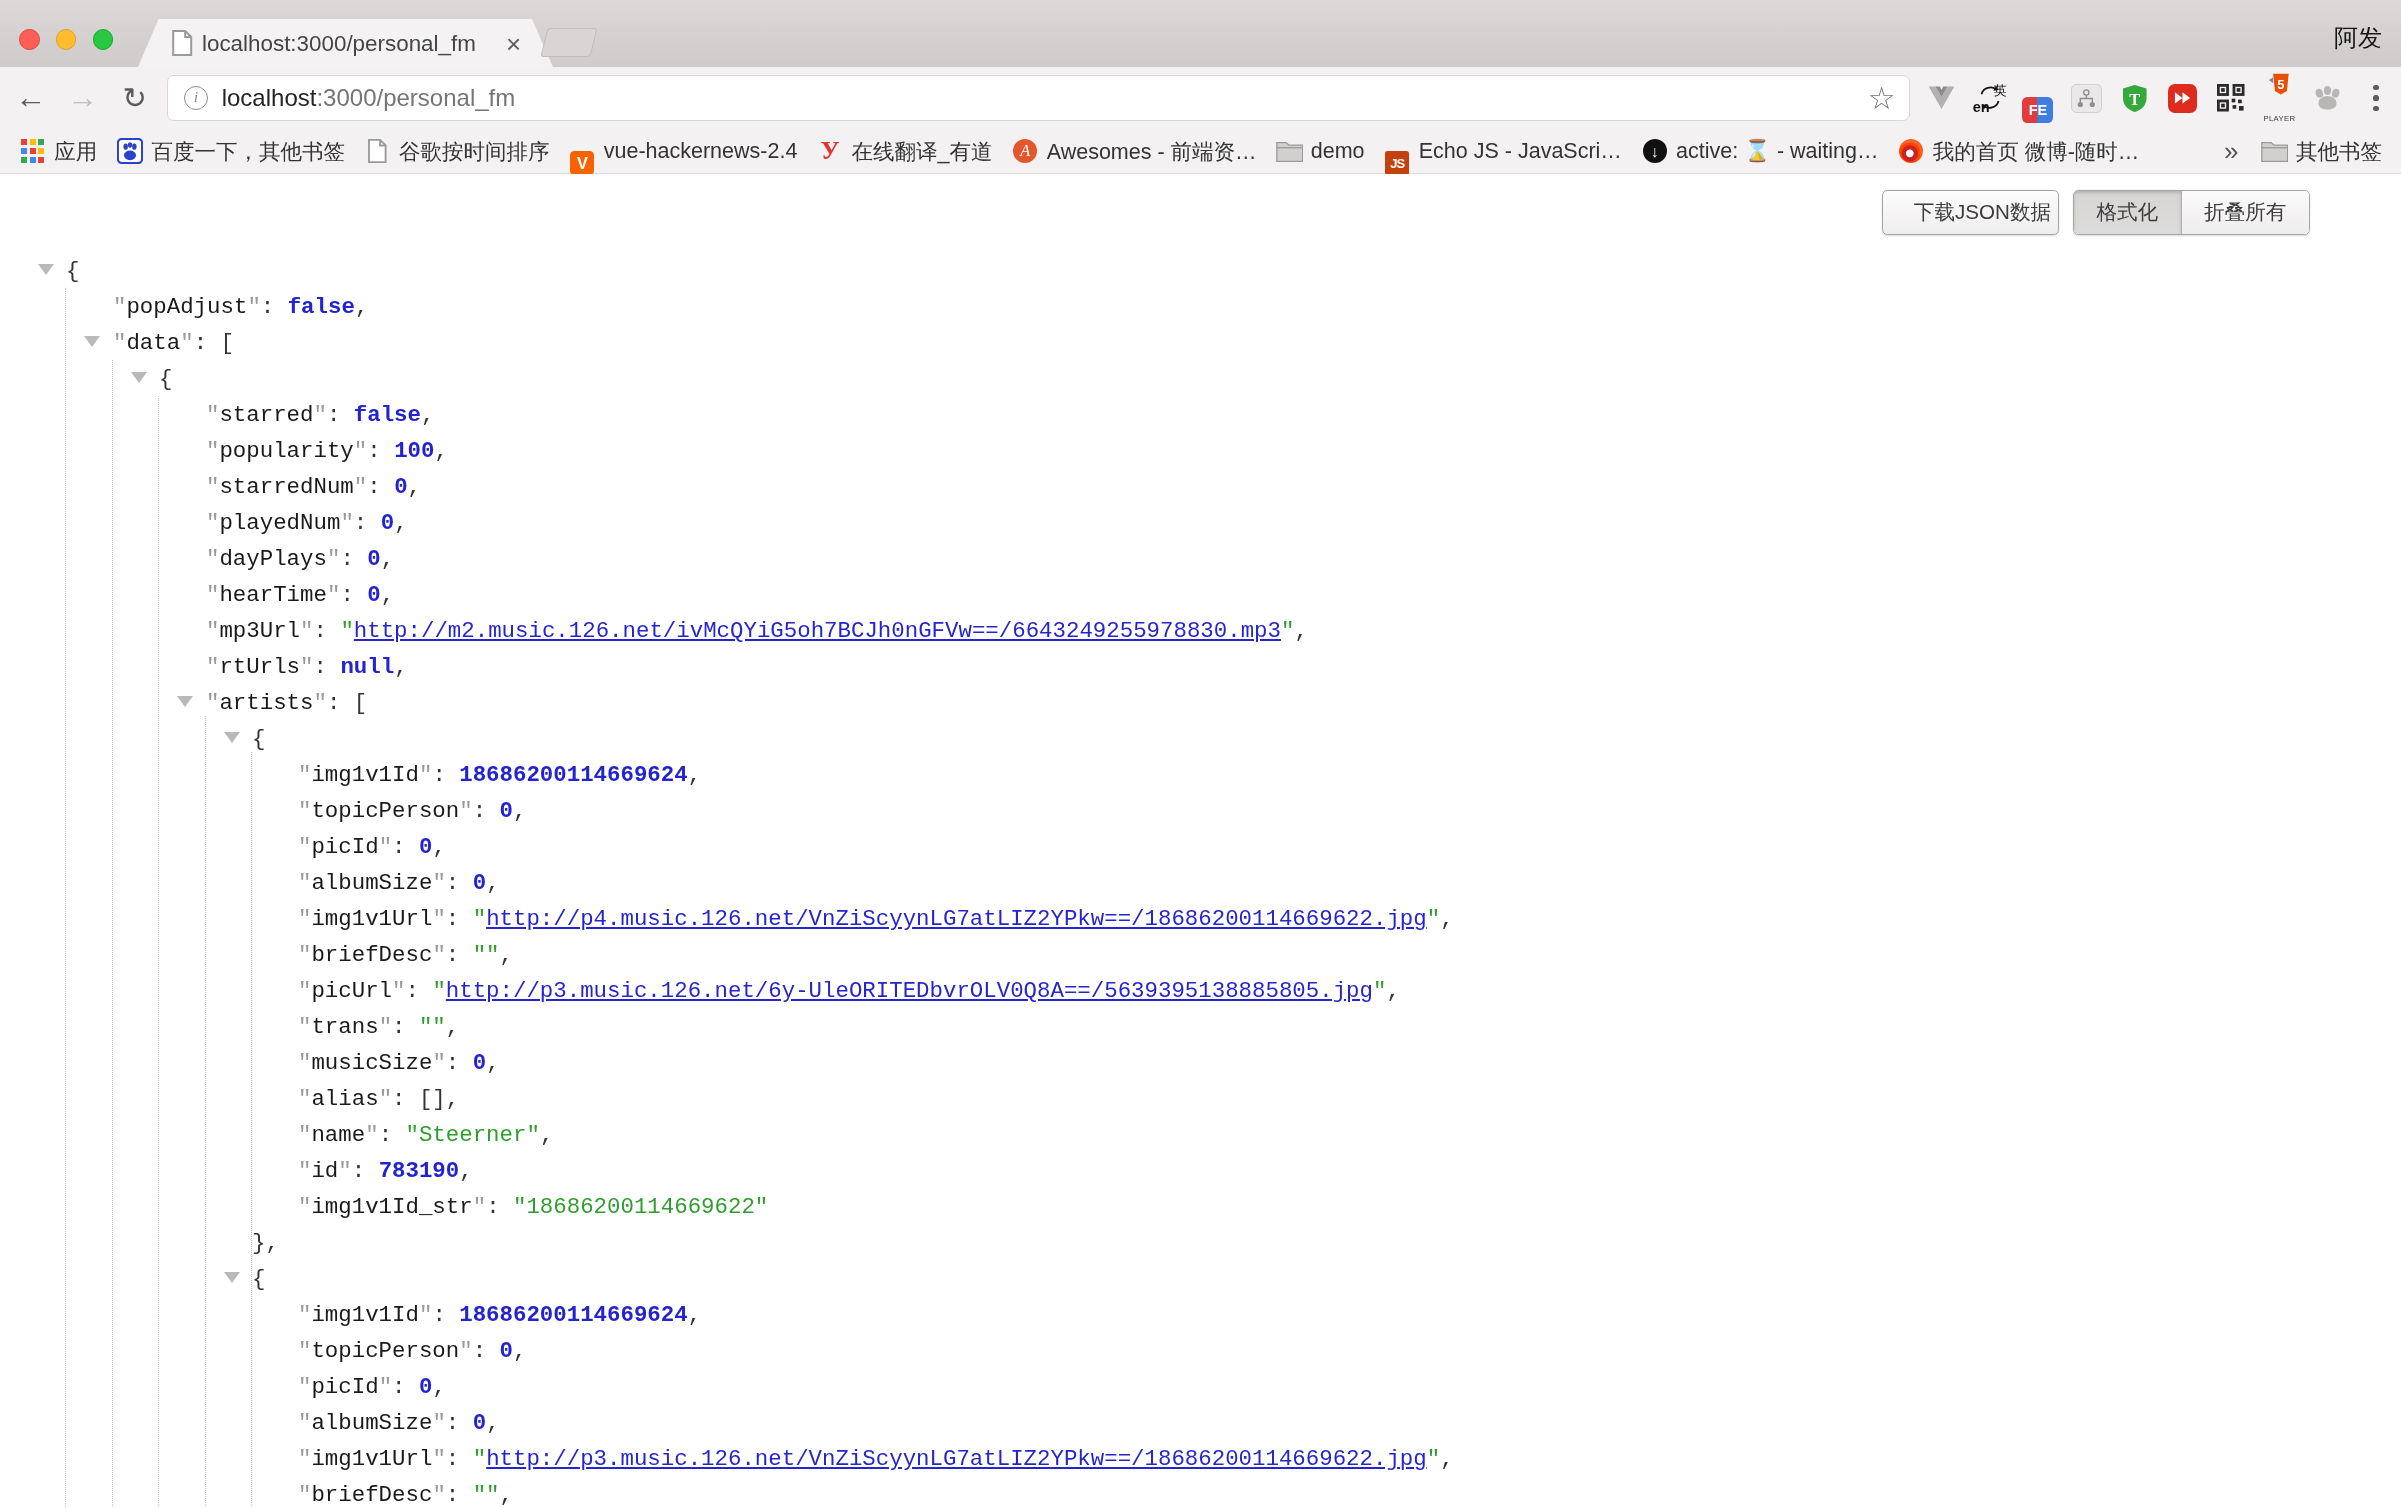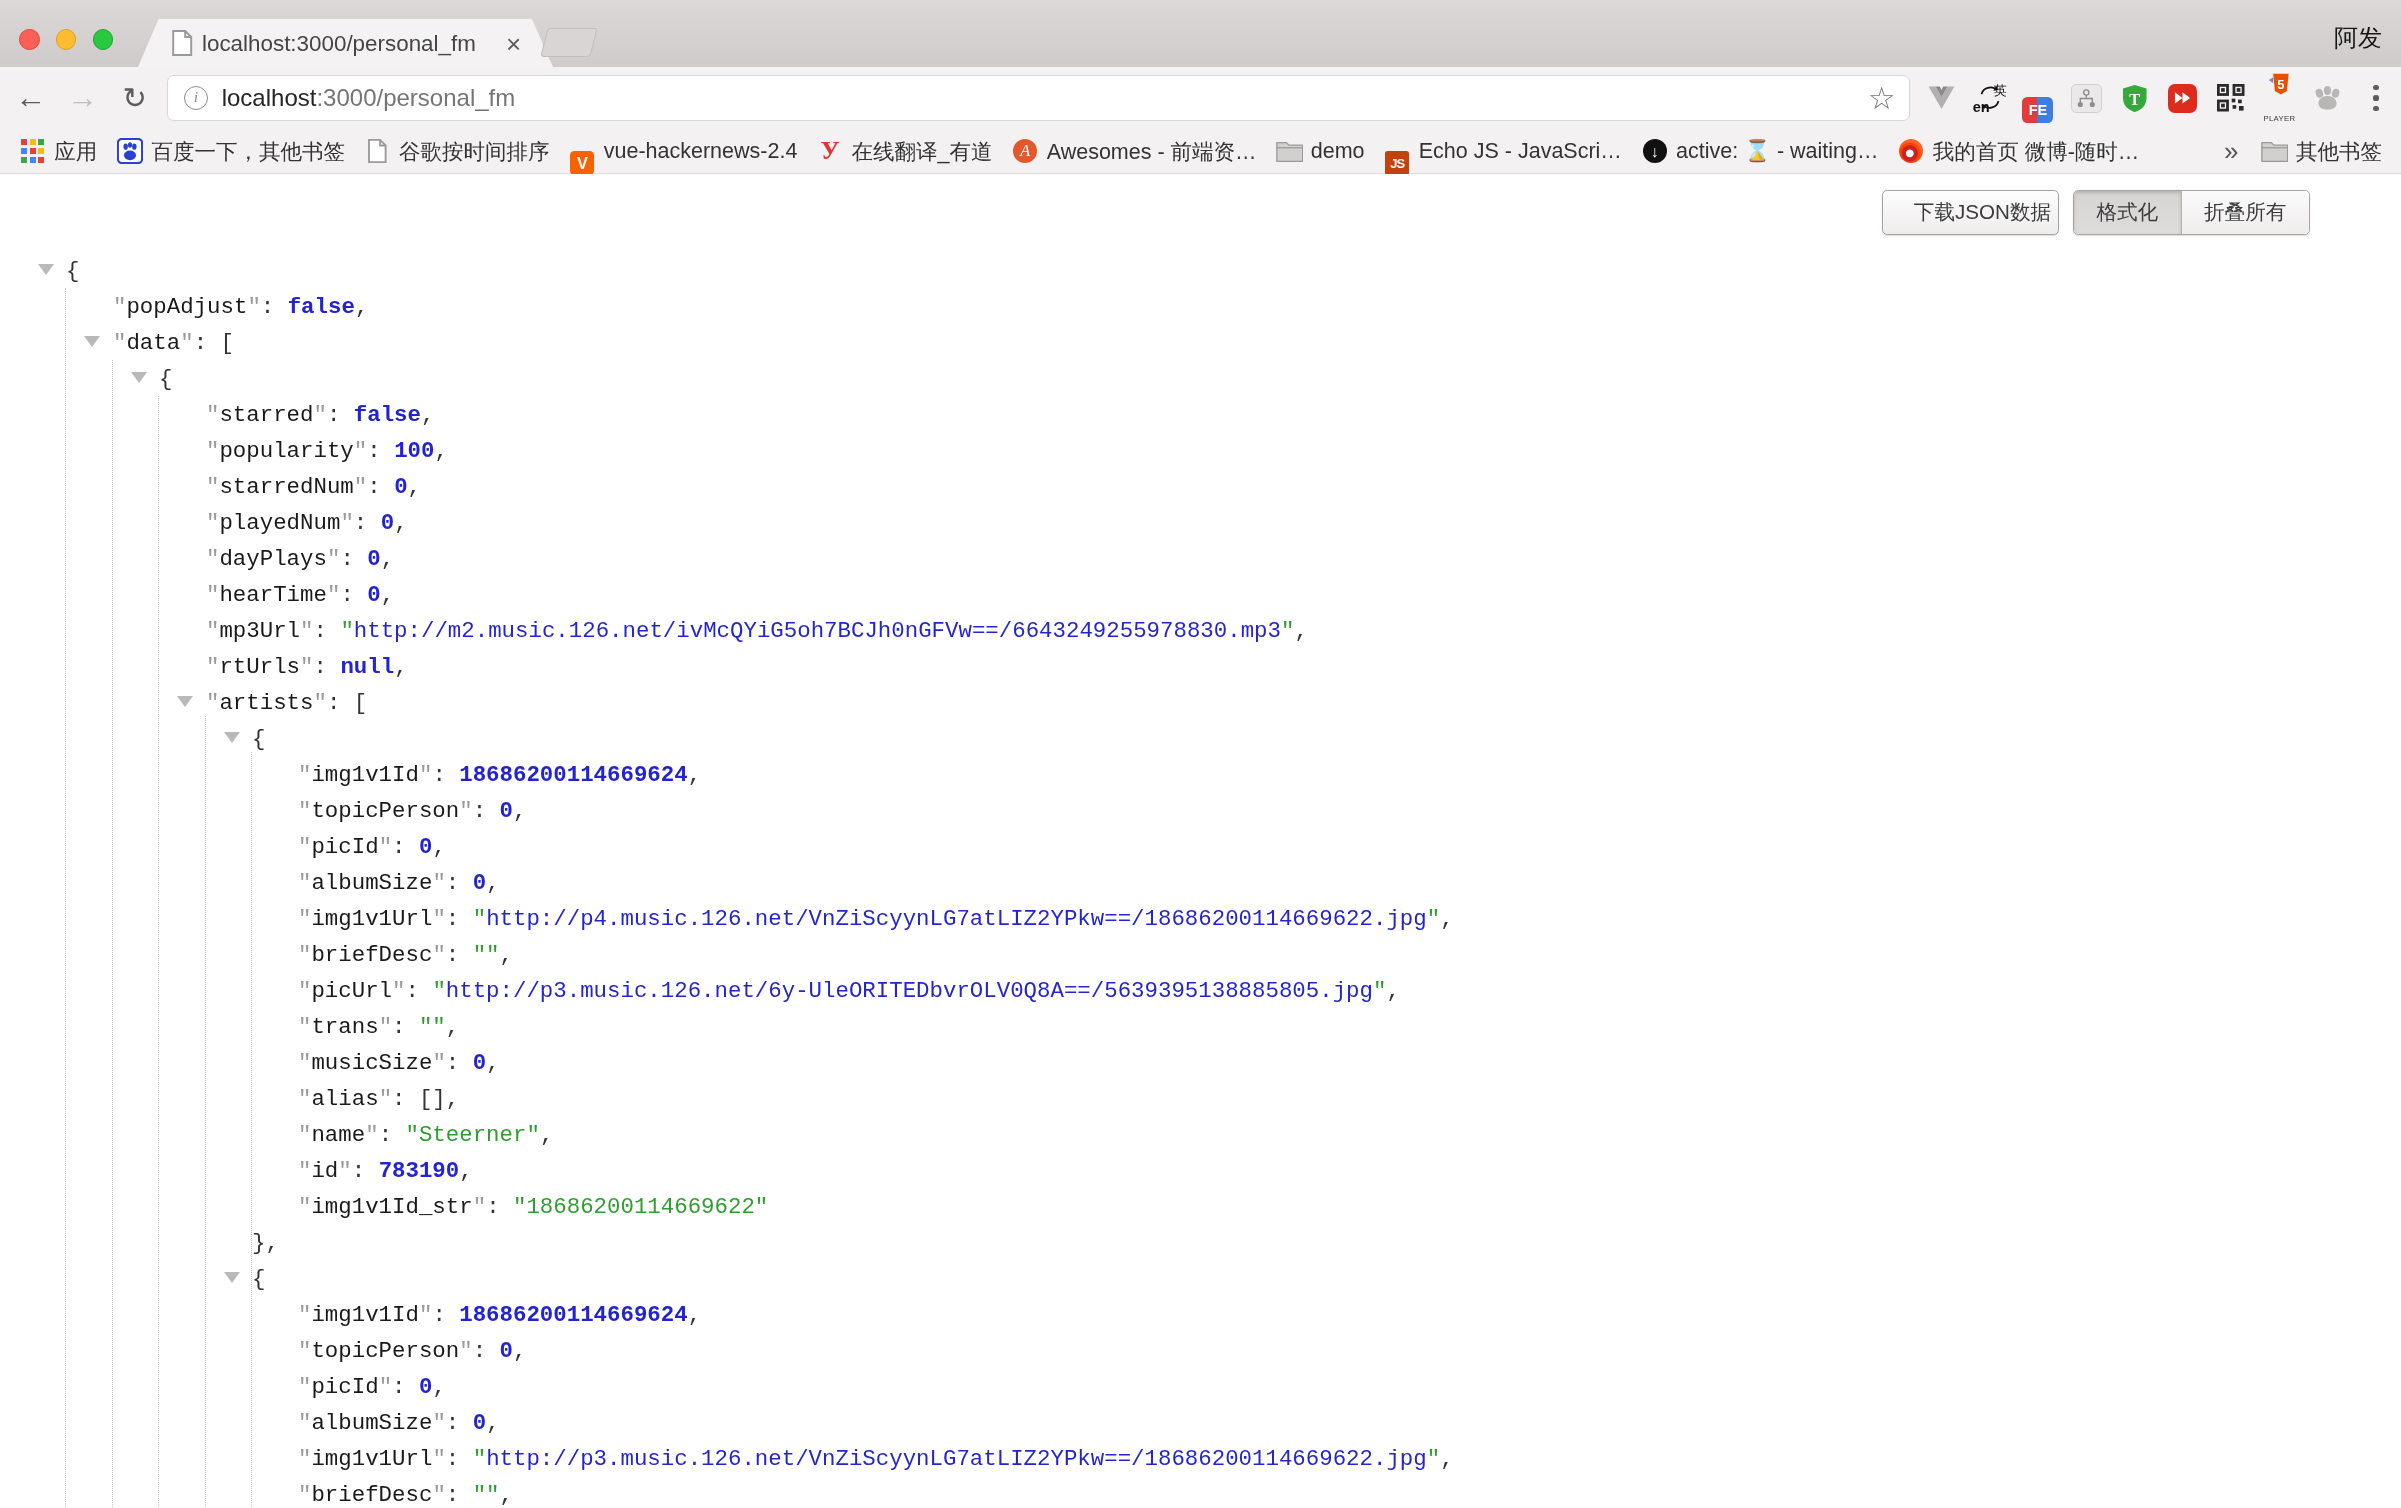--- a/index.html
+++ b/index.html
@@ -105,21 +105,21 @@
   .jl { height:36px; position:relative; }
   .tri { position:absolute; top:11.2px; width:0; height:0;
     border-left:8.6px solid transparent; border-right:8.6px solid transparent;
     border-top:11.2px solid #b9b9b9; }
   .guide { position:absolute; width:0; border-left:1.7px dotted #c7c7c7; }
   .q { color:#9a9a9a; }
   .key { color:#1a1a1a; }
   .pun { color:#333; }
   .num { color:#2323d0; font-weight:bold; }
   .str { color:#2f9e2f; }
-  .lnk { color:#2525cd; }
+  .lnk { color:#2525cd; text-decoration:underline; }
 </style>
 </head>
 <body>
 
 <div class="titlebar">
   <div class="lights">
     <span class="light red"></span>
     <span class="light yellow"></span>
     <span class="light green"></span>
   </div>

